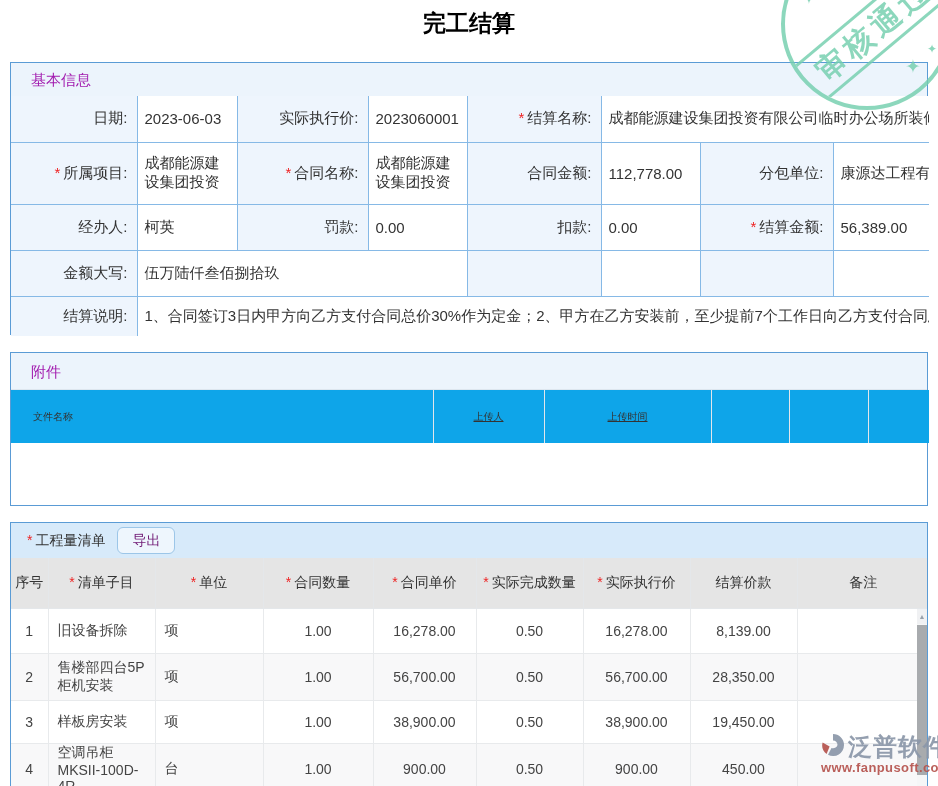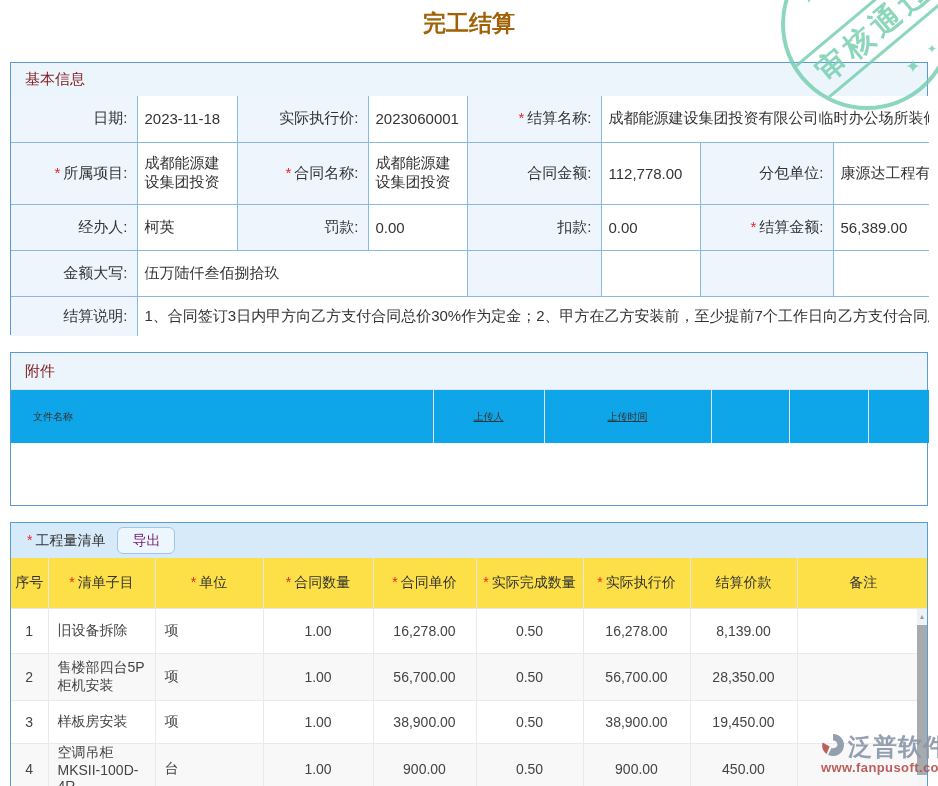--- a/index.html
+++ b/index.html
@@ -1,29 +1,29 @@
 <!DOCTYPE html>
 <html><head>
 <meta charset="utf-8">
 <style>
   * { box-sizing: border-box; }
   body { margin:0; background:#fff; font-family:"Liberation Sans","DejaVu Sans",sans-serif; color:#333; }
   .page { position:relative; width:938px; height:786px; overflow:hidden; background:#fff; }
 
   .title { position:absolute; top:8px; left:0; width:100%; text-align:center;
-           font-size:23px; font-weight:bold; color:#a16207; }
+           font-size:23px; font-weight:bold; color:#000000; }
 
   
   .section { position:absolute; left:10px; width:918px; border:1px solid #5a9bd5; background:#fff; }
   .sec-basic  { top:62px;  height:273px; }
   .sec-attach { top:352px; height:154px; }
   .sec-boq    { top:522px; height:264px; border-bottom:none; overflow:hidden; }
 
-  .sec-header { height:33px; line-height:33px; background:#ecf4fc; padding-left:14px;
-                font-size:15px; color:#7f1d1d;font-family:Liberation Serif, serif; }
+  .sec-header { height:33px; line-height:33px; background:#ecf4fc; padding-left:20px;
+                font-size:15px; color:#a21caf; }
   .sec-attach .sec-header { height:37px; line-height:37px; border-bottom:1px solid #dde6ef; }
 
   table { border-collapse:collapse; table-layout:fixed; width:918px; }
 
   
   .info-table { border:hidden; }
   .info-table td { border:1px solid #86b9e6; font-size:15px; overflow:hidden; }
   .info-table td.lbl { background:#eef5fd; text-align:right; padding:2px 9px 2px 2px; }
   .info-table td.val { background:#fff; text-align:left; padding:2px 7px; }
   .nowrap { white-space:nowrap; }
@@ -35,21 +35,21 @@
   .attach-table td.file { text-align:left; padding-left:22px; }
   .attach-table td.c { text-align:center;text-decoration:underline; }
 
   
   .boq-bar { height:35px; background:#d7eafa; display:flex; align-items:center;
              padding-left:16px; font-size:14px; gap:12px; }
   .export-btn { height:27px; padding:0 14px; font-size:14px; color:#701a75; background:#eef6fd;
                 border:1px solid #9cc6e8; border-radius:6px; cursor:pointer; font-family:inherit; }
   .boq-table { border:hidden; }
   .boq-table th { font-weight:normal; font-size:14px; border:1px solid #e4e7ea; height:50px;
-                  background:#fde047; text-align:center; padding:0 3px; color:#333; }
+                  background:#e5e5e5; text-align:center; padding:0 3px; color:#333; }
   .boq-table td { font-size:14px; border:1px solid #e8eaec; background:#fff; text-align:center;
                   padding:0 4px; overflow:hidden; color:#444; }
   .boq-table td.l { text-align:left; padding-left:9px; }
   .boq-table tr.alt td { background:#f8f8f9; }
 
   
   .scrollbar { position:absolute; right:0; top:86px; width:10px; height:178px; background:#f5f6f7; }
   .sb-arrow { height:15px; background:#f0f1f3; color:#98a1ab; font-size:7px; text-align:center;
               line-height:15px; }
   .sb-thumb { position:absolute; top:16px; left:0; width:10px; height:150px; background:#a8abae; }
@@ -98,21 +98,21 @@
           <col style="width:131px">
           <col style="width:99px">
         <col style="width:134px">
           <col style="width:99px">
           <col style="width:133px">
           <col style="width:96px">
       </colgroup>
       <tbody>
           <tr style="height:46px">
         <td class="lbl"><span>日期:</span></td>
-        <td class="val">2023-11-18</td>
+        <td class="val">2023-06-03</td>
         <td class="lbl"><span>实际执行价:</span></td>
         <td class="val">2023060001</td>
         <td class="lbl"><span class="req">*</span><span>结算名称:</span></td>
         <td class="val nowrap" colspan="3">成都能源建设集团投资有限公司临时办公场所装修</td>
       </tr>
       <tr style="height:62px">
         <td class="lbl"><span class="req">*</span><span>所属项目:</span></td>
         <td class="val">成都能源建设集团投资</td>
         <td class="lbl"><span class="req">*</span><span>合同名称:</span></td>
         <td class="val">成都能源建设集团投资</td>

